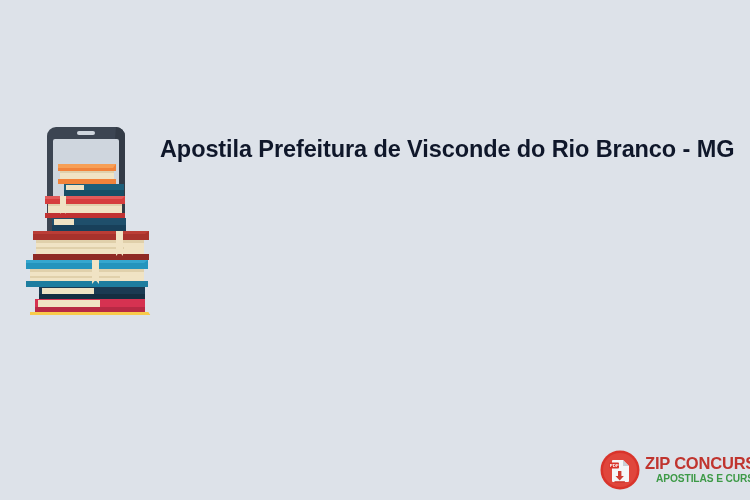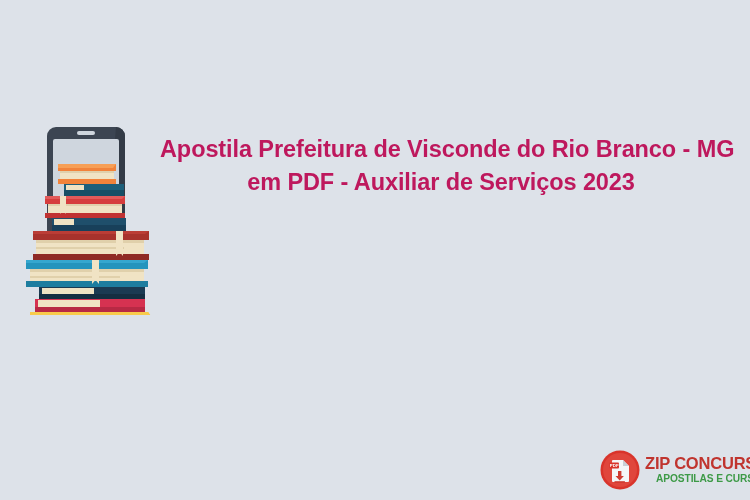--- a/index.html
+++ b/index.html
@@ -39,21 +39,21 @@
     position: absolute;
     left: 160px;
     top: 133px;
     width: 562px;
     text-align: center;
   }
   .title-line {
     font-family: "Liberation Sans", sans-serif;
     font-size: 23.5px;
     font-weight: bold;
-    color: #be185d;
+    color: #0f172a;
     line-height: 33px;
     letter-spacing: -0.1px;
     white-space: nowrap;
   }
 
   
   #logo {
     position: absolute;
     left: 600px;
     top: 448px;
@@ -185,21 +185,20 @@
         <path d="M10 221 h142 v3 h-142 z" fill="#e0d0ab"></path>
         <path d="M6 233 h150 v6 h-150 z" fill="#167a9c"></path>
         <rect x="126" y="221" width="4" height="12" fill="#2494bd"></rect>
         <rect x="130" y="221" width="5" height="12" fill="#d63d3d"></rect>
       </g>
     </svg>
   </div>
 
   <div id="title-block">
     <div class="title-line">Apostila Prefeitura de Visconde do Rio Branco - MG</div>
-    <div class="title-line">em PDF - Auxiliar de Serviços 2023</div>
   </div>
 
   <div id="logo">
     <div id="logo-mark">
       <svg viewBox="0 0 40 40" xmlns="http://www.w3.org/2000/svg">
         <circle cx="20" cy="20" r="19.5" fill="#d9342b"></circle>
         <circle cx="20" cy="20" r="17" fill="#e0463c"></circle>
 
         <path d="M12 10 h11 l6 6 v15 a1 1 0 0 1 -1 1 h-15 a1 1 0 0 1 -1 -1 v-20 a1 1 0 0 1 1 -1 z" fill="#f4f6f8"></path>
         <path d="M23 10 l6 6 h-6 z" fill="#c9cfd6"></path>

